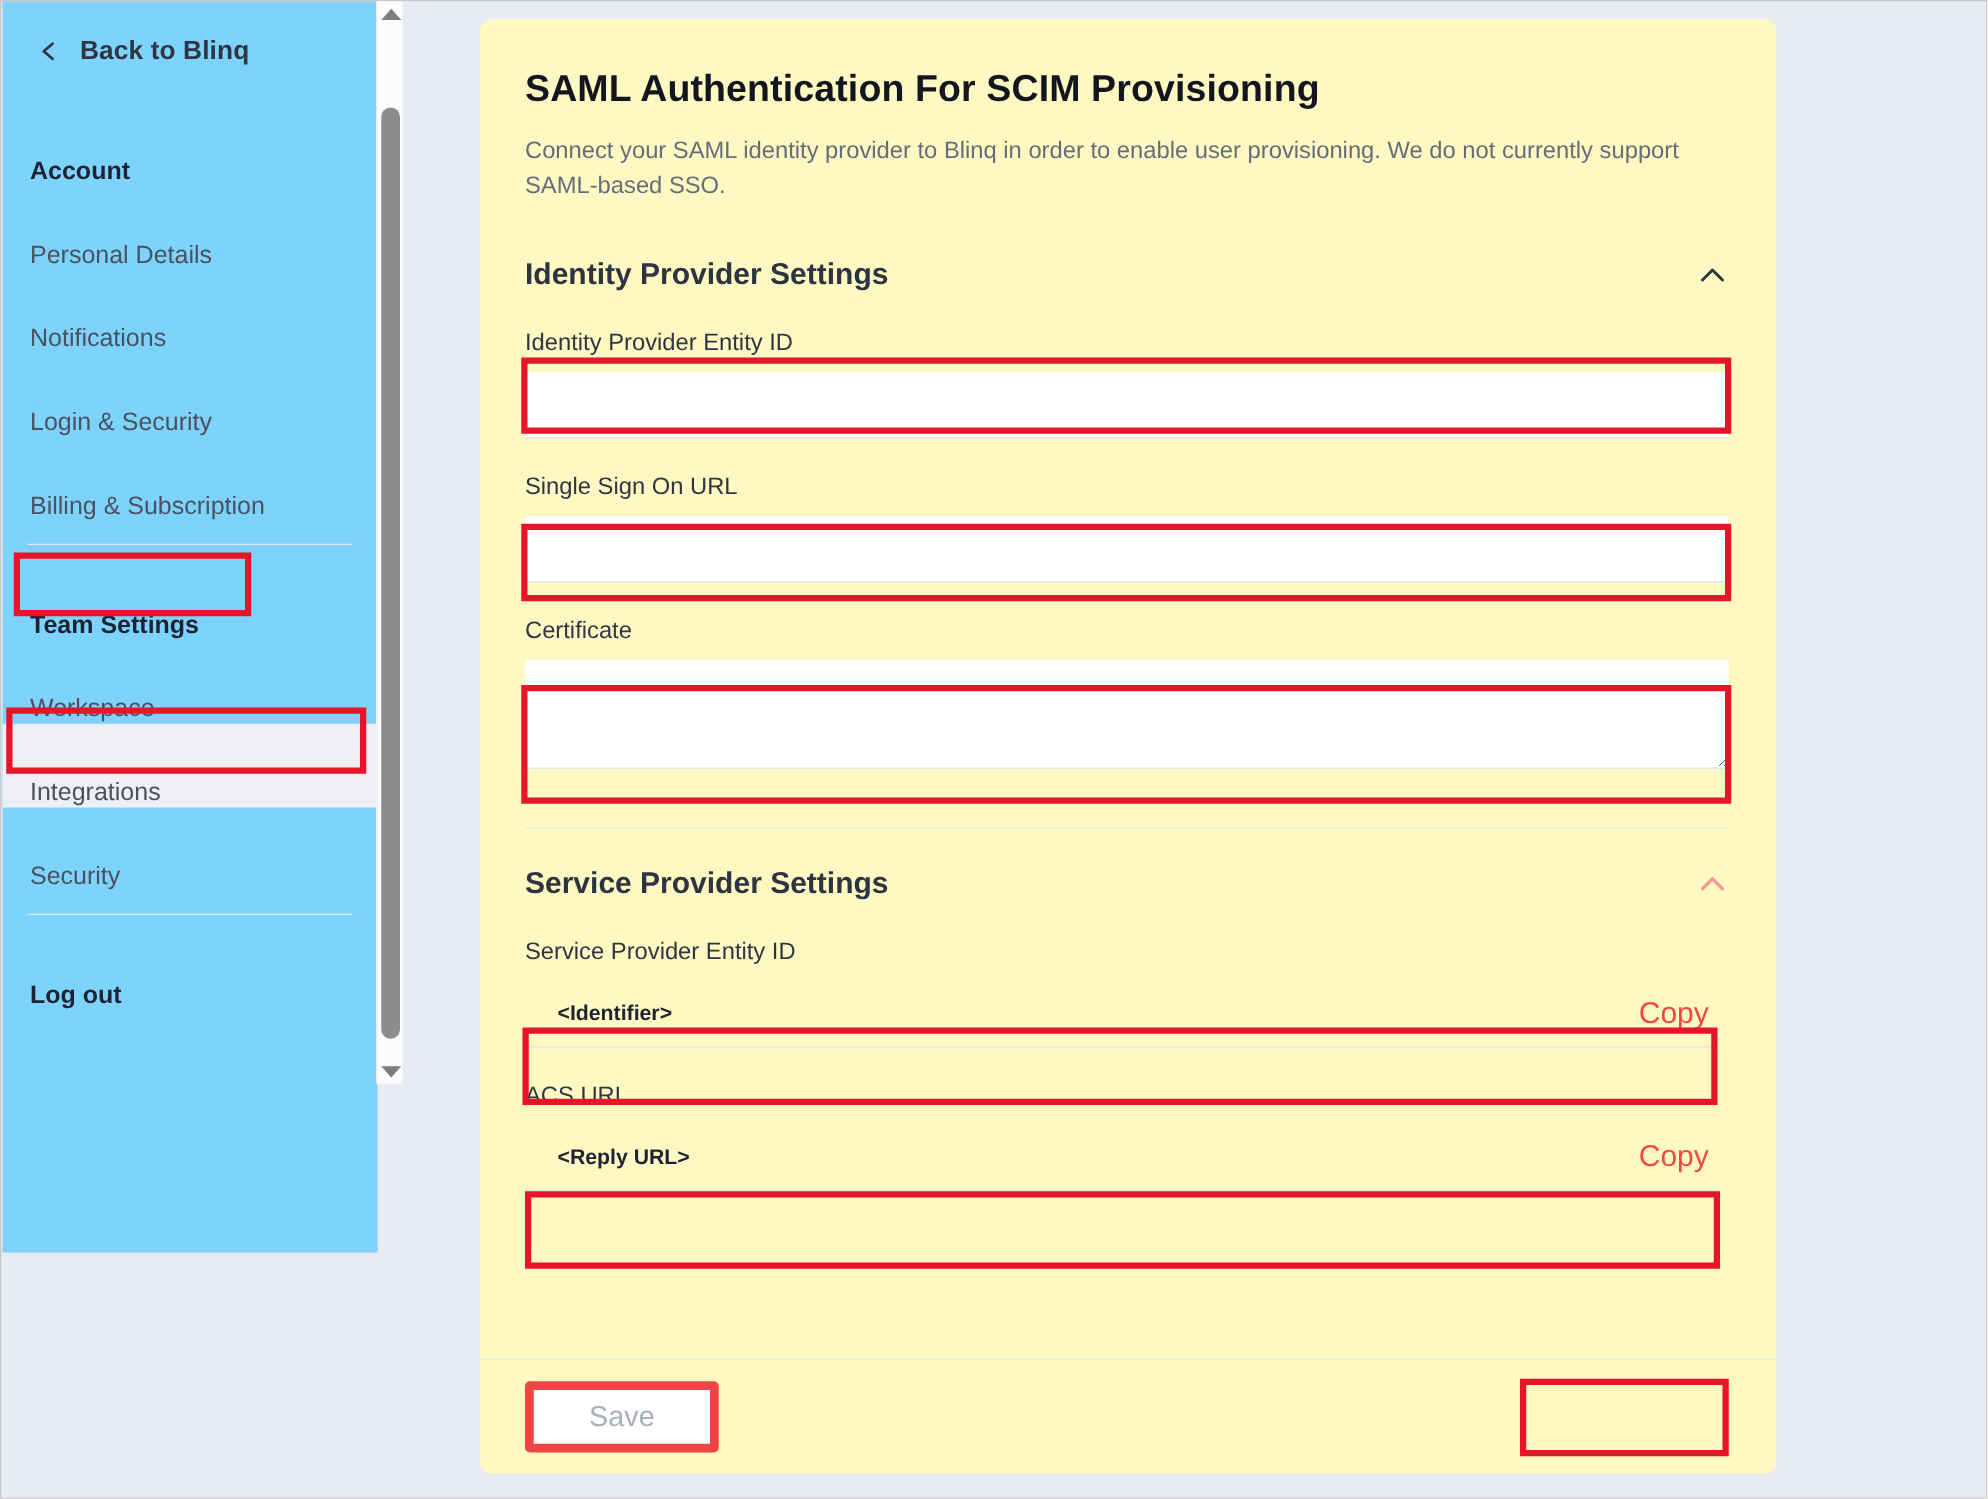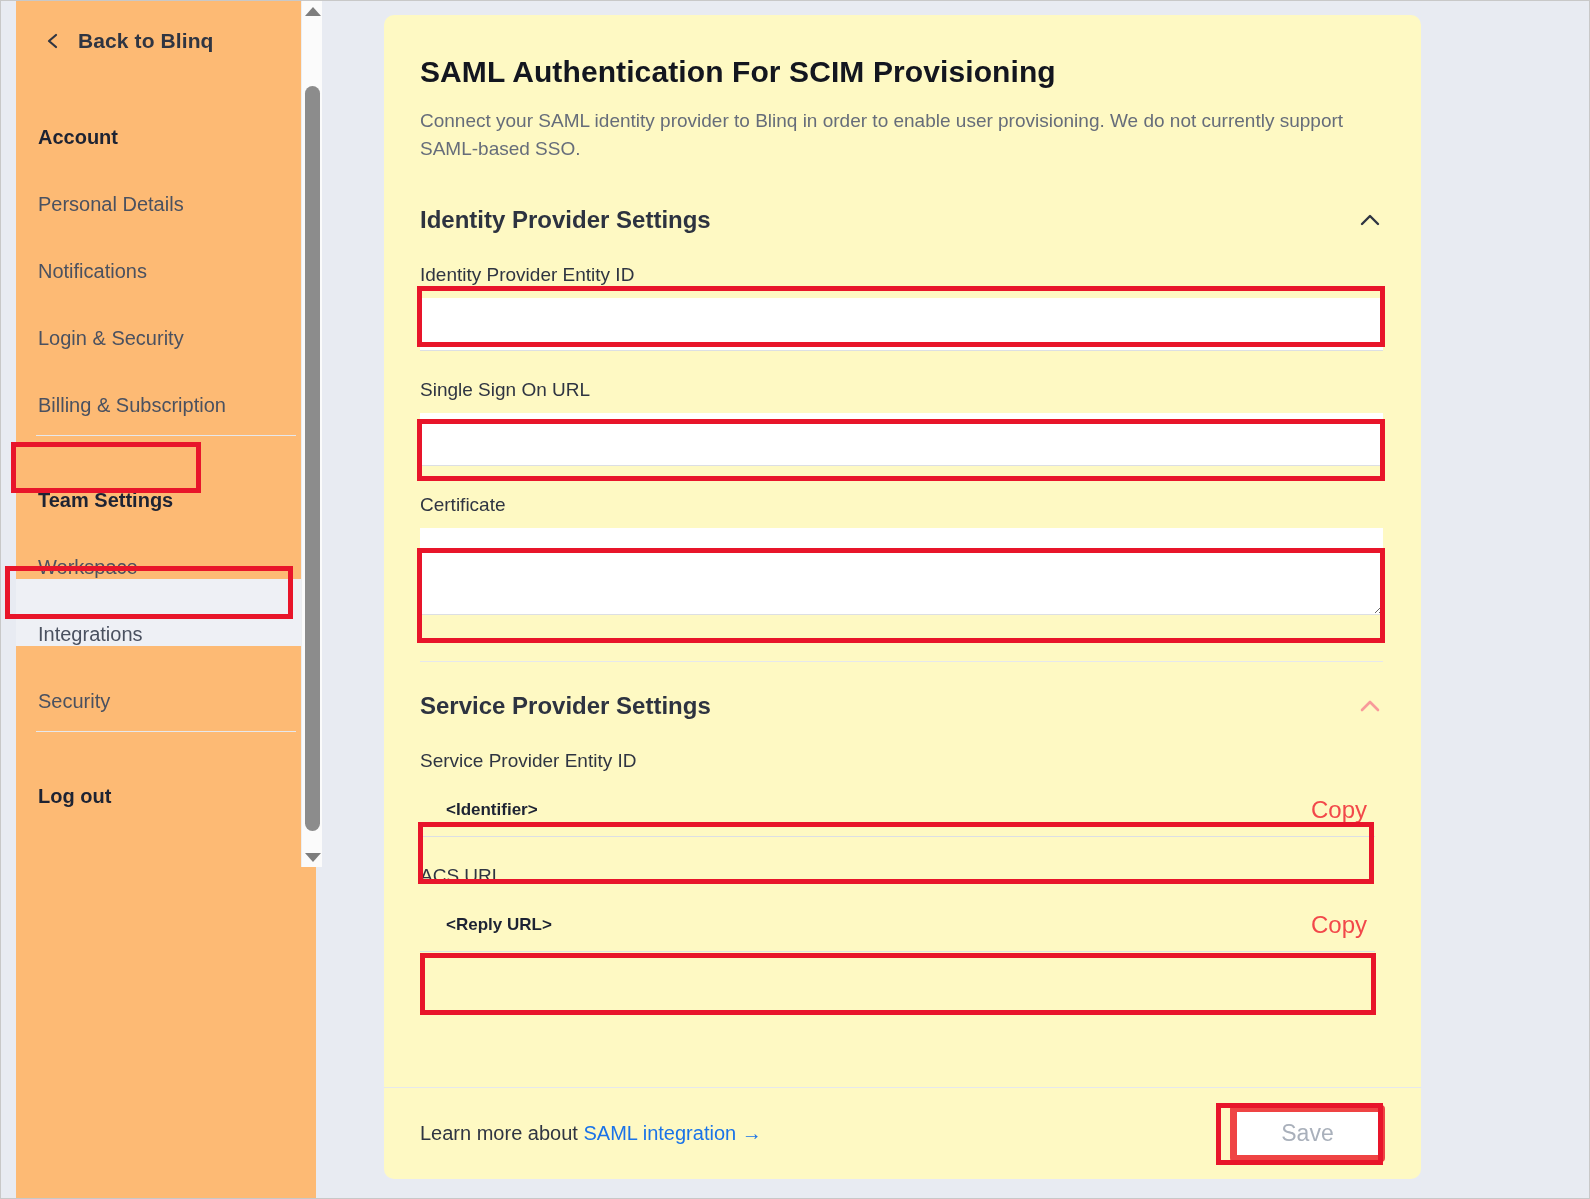--- a/index.html
+++ b/index.html
@@ -17,24 +17,24 @@
     width: 1590px;
     height: 1199px;
     background: #e8ebf2;
     border: 1px solid #c8c8c8;
     overflow: hidden;
   }
 
   
   #sidebar {
     position: absolute;
-    left: 15px; top: 0;
+    left: 1px; top: 0;
     width: 300px;
-    height: 1199px;
-    background: #fdba74;
+    height: 1001px;
+    background: #7dd3fc;
     overflow: hidden;
   }
 
   .back-row {
     display: flex;
     align-items: center;
     gap: 16px;
     padding: 20px 0 0 28px;
     height: 60px;
   }
@@ -382,25 +382,20 @@
         <div class="field-label">ACS URL</div>
         <div class="copy-row">
           <span class="copy-val">&lt;Reply URL&gt;</span>
           <span class="copy-link">Copy</span>
         </div>
       </div>
 
     </div>
 
     <div id="card-footer">
-      <div class="learn">
-        <span>Learn more about</span>
-        <a href="#">SAML integration</a>
-        <span class="arrow-glyph">→</span>
-      </div>
       <button class="save-btn">Save</button>
     </div>
   </div>
 
   <div class="hl" style="left:416px; top:285px; width:968px; height:61px;"></div>
   <div class="hl" style="left:416px; top:418px; width:968px; height:62px;"></div>
   <div class="hl" style="left:416px; top:547px; width:968px; height:95px;"></div>
   <div class="hl" style="left:417px; top:821px; width:956px; height:62px;"></div>
   <div class="hl" style="left:419px; top:952px; width:956px; height:62px;"></div>
   <div class="hl" style="left:1215px; top:1102px; width:167px; height:62px;"></div>

